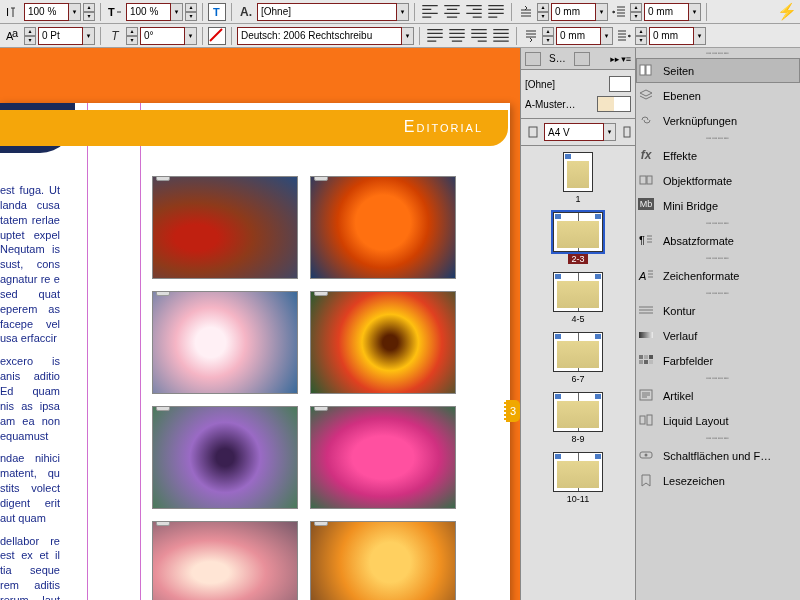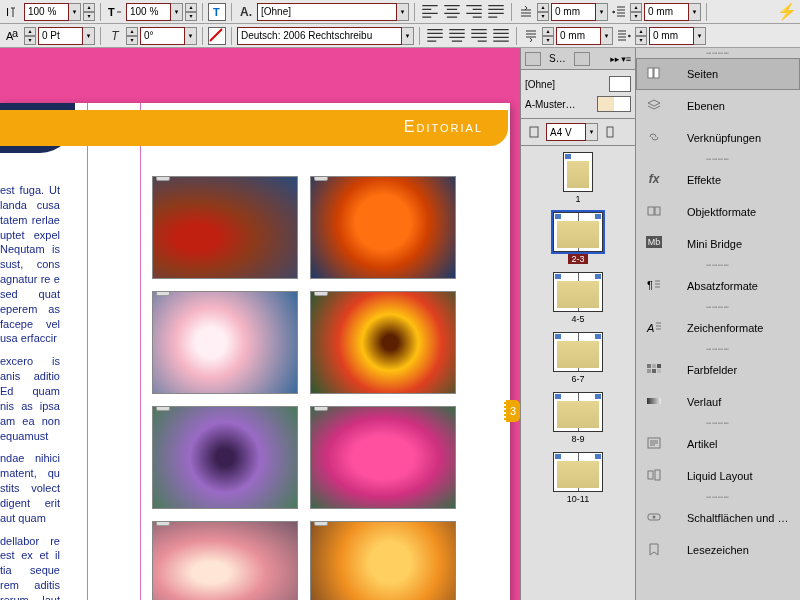--- a/index.html
+++ b/index.html
@@ -15,21 +15,21 @@
 .tb-input.sm{width:45px}
 .tb-input.lg{width:140px}
 .tb-input.xl{width:165px}
 .tb-drop{display:flex;align-items:center}
 .tb-drop .car{width:12px;height:18px;border:1px solid #888;border-left:none;background:#e0e0e0;display:flex;align-items:center;justify-content:center;font-size:7px}
 .stepper{display:flex;flex-direction:column;width:12px;height:18px}
 .stepper div{height:9px;border:1px solid #888;background:#e0e0e0;display:flex;align-items:center;justify-content:center;font-size:6px;line-height:1}
 
 
 .main{display:flex;height:552px}
-.canvas-area{flex:1;background:#ec4899;position:relative;overflow:hidden}
+.canvas-area{flex:1;background:#f97316;position:relative;overflow:hidden}
 .page{position:absolute;top:55px;left:0;width:510px;height:760px;background:#fff;box-shadow:2px 2px 8px rgba(0,0,0,0.3)}
 .page-header{position:absolute;top:62px;left:0;right:12px;height:36px;background:#f5a60a;border-radius:0 0 18px 0}
 .page-header-title{position:absolute;right:25px;top:8px;color:#fff;font-size:16px;letter-spacing:2px;font-variant:small-caps}
 .dark-shape{position:absolute;top:55px;left:0;width:75px;height:50px;background:#1a2a5a;border-radius:0 0 35px 0}
 .page-tab{position:absolute;right:0;top:352px;width:16px;height:22px;background:#f0a800;border-radius:0 5px 5px 0;display:flex;align-items:center;justify-content:center;color:#fff;font-size:9px;border-left:2px dotted #fff}
 
 .body-text{position:absolute;left:0;top:135px;width:60px;height:460px;color:#1a2a8a;font-size:8px;line-height:1.35;overflow:hidden;text-align:justify}
 .body-text p{margin-bottom:8px}
 
 .img-grid{position:absolute;left:152px;top:128px;width:304px;display:grid;grid-template-columns:1fr 1fr;gap:12px}
@@ -70,21 +70,21 @@
 .pt-pg .corner{position:absolute;top:1px;left:1px;width:6px;height:5px;background:#4a7ac5}
 .pt-pg.dbl .corner2{left:auto;right:1px}
 .pt-pg .content{position:absolute;inset:8px 3px 3px;background:linear-gradient(#e5d590,#d5c580)}
 .pt-lbl{font-size:9px;padding:0 3px}
 .pt-lbl.sel{background:#7f1d1d;color:#fff}
 .pt.current .pt-pg{outline:2px solid #2a5aca}
 
 
 .right-panels{width:165px;background:#d0d0d0;border-left:1px solid #888;display:flex;flex-direction:column;overflow:auto}
 .rp-grip{height:10px;display:flex;align-items:center;justify-content:center;color:#888;font-size:8px;letter-spacing:1px}
-.rp-item{height:32px;display:flex;align-items:center;gap:24px;padding:0 8px;border:1px solid transparent}
+.rp-item{height:25px;display:flex;align-items:center;gap:8px;padding:0 0;border:1px solid transparent}
 .rp-item.active{background:#bababa;border-color:#888}
 .rp-ico{width:18px;height:16px;display:flex;align-items:flex-start;justify-content:center;color:#555}
 .rp-ico svg{width:16px;height:14px}
 .rp-lbl{font-size:11px;flex:1;white-space:nowrap;overflow:hidden;text-overflow:ellipsis}
 </style>
 </head>
 <body>
 
 <div class="toolbar">
   <div class="tb-ico">
@@ -340,21 +340,21 @@
           <div class="pp-mthumb dbl"></div>
         </div>
       </div>
     <div class="pp-size">
       <div class="tb-ico">
           <svg viewBox="0 0 14 14">
             <rect x="3" y="2" width="8" height="10" stroke="#555" fill="none"></rect>
           </svg>
         </div>
       <div class="tb-drop">
-          <input class="tb-input" style="width: 40px;" value="A4 V">
+          <input class="tb-input" style="width: 60px;" value="A4 V">
           <div class="car">▾</div>
         </div>
       <div class="tb-ico">
           <svg viewBox="0 0 14 14">
             <rect x="4" y="2" width="6" height="10" stroke="#555" fill="none"></rect>
           </svg>
         </div>
     </div>
     <div class="pp-thumbs" id="thumbs">
         <div class="pt">
@@ -498,44 +498,52 @@
             <text x="1" y="12" font-size="12" font-style="italic">A</text>
             <path d="M10 3h5M10 6h5M10 9h5" stroke="#777"></path>
           </svg>
         </div>
         <div class="rp-lbl">Zeichenformate</div>
       </div>
       <div class="rp-grip">┉┉┉┉</div>
       <div class="rp-item">
         <div class="rp-ico">
           <svg viewBox="0 0 16 14">
-            <rect x="1" y="2" width="4" height="4" fill="#777"></rect>
-            <rect x="6" y="2" width="4" height="4" fill="#aaa"></rect>
-            <rect x="11" y="2" width="4" height="4" fill="#555"></rect>
-            <rect x="1" y="7" width="4" height="4" fill="#999"></rect>
-            <rect x="6" y="7" width="4" height="4" fill="#666"></rect>
-            <rect x="11" y="7" width="4" height="4" fill="#bbb"></rect>
-          </svg>
-        </div>
-        <div class="rp-lbl">Farbfelder</div>
+            <path d="M1 4h14M1 7h14M1 10h14" stroke="#777" stroke-width="1"></path>
+          </svg>
+        </div>
+        <div class="rp-lbl">Kontur</div>
       </div>
       <div class="rp-item">
         <div class="rp-ico">
           <svg viewBox="0 0 16 14">
             <rect x="1" y="4" width="14" height="6" fill="url(#g)"></rect>
             <defs>
               <linearGradient id="g">
                 <stop offset="0" stop-color="#333"></stop>
                 <stop offset="1" stop-color="#eee"></stop>
               </linearGradient>
             </defs>
           </svg>
         </div>
         <div class="rp-lbl">Verlauf</div>
       </div>
+      <div class="rp-item">
+        <div class="rp-ico">
+          <svg viewBox="0 0 16 14">
+            <rect x="1" y="2" width="4" height="4" fill="#777"></rect>
+            <rect x="6" y="2" width="4" height="4" fill="#aaa"></rect>
+            <rect x="11" y="2" width="4" height="4" fill="#555"></rect>
+            <rect x="1" y="7" width="4" height="4" fill="#999"></rect>
+            <rect x="6" y="7" width="4" height="4" fill="#666"></rect>
+            <rect x="11" y="7" width="4" height="4" fill="#bbb"></rect>
+          </svg>
+        </div>
+        <div class="rp-lbl">Farbfelder</div>
+      </div>
       <div class="rp-grip">┉┉┉┉</div>
       <div class="rp-item">
         <div class="rp-ico">
           <svg viewBox="0 0 16 14">
             <rect x="2" y="2" width="12" height="10" stroke="#777" fill="none"></rect>
             <path d="M4 5h8M4 7h8M4 9h5" stroke="#777"></path>
           </svg>
         </div>
         <div class="rp-lbl">Artikel</div>
       </div>

